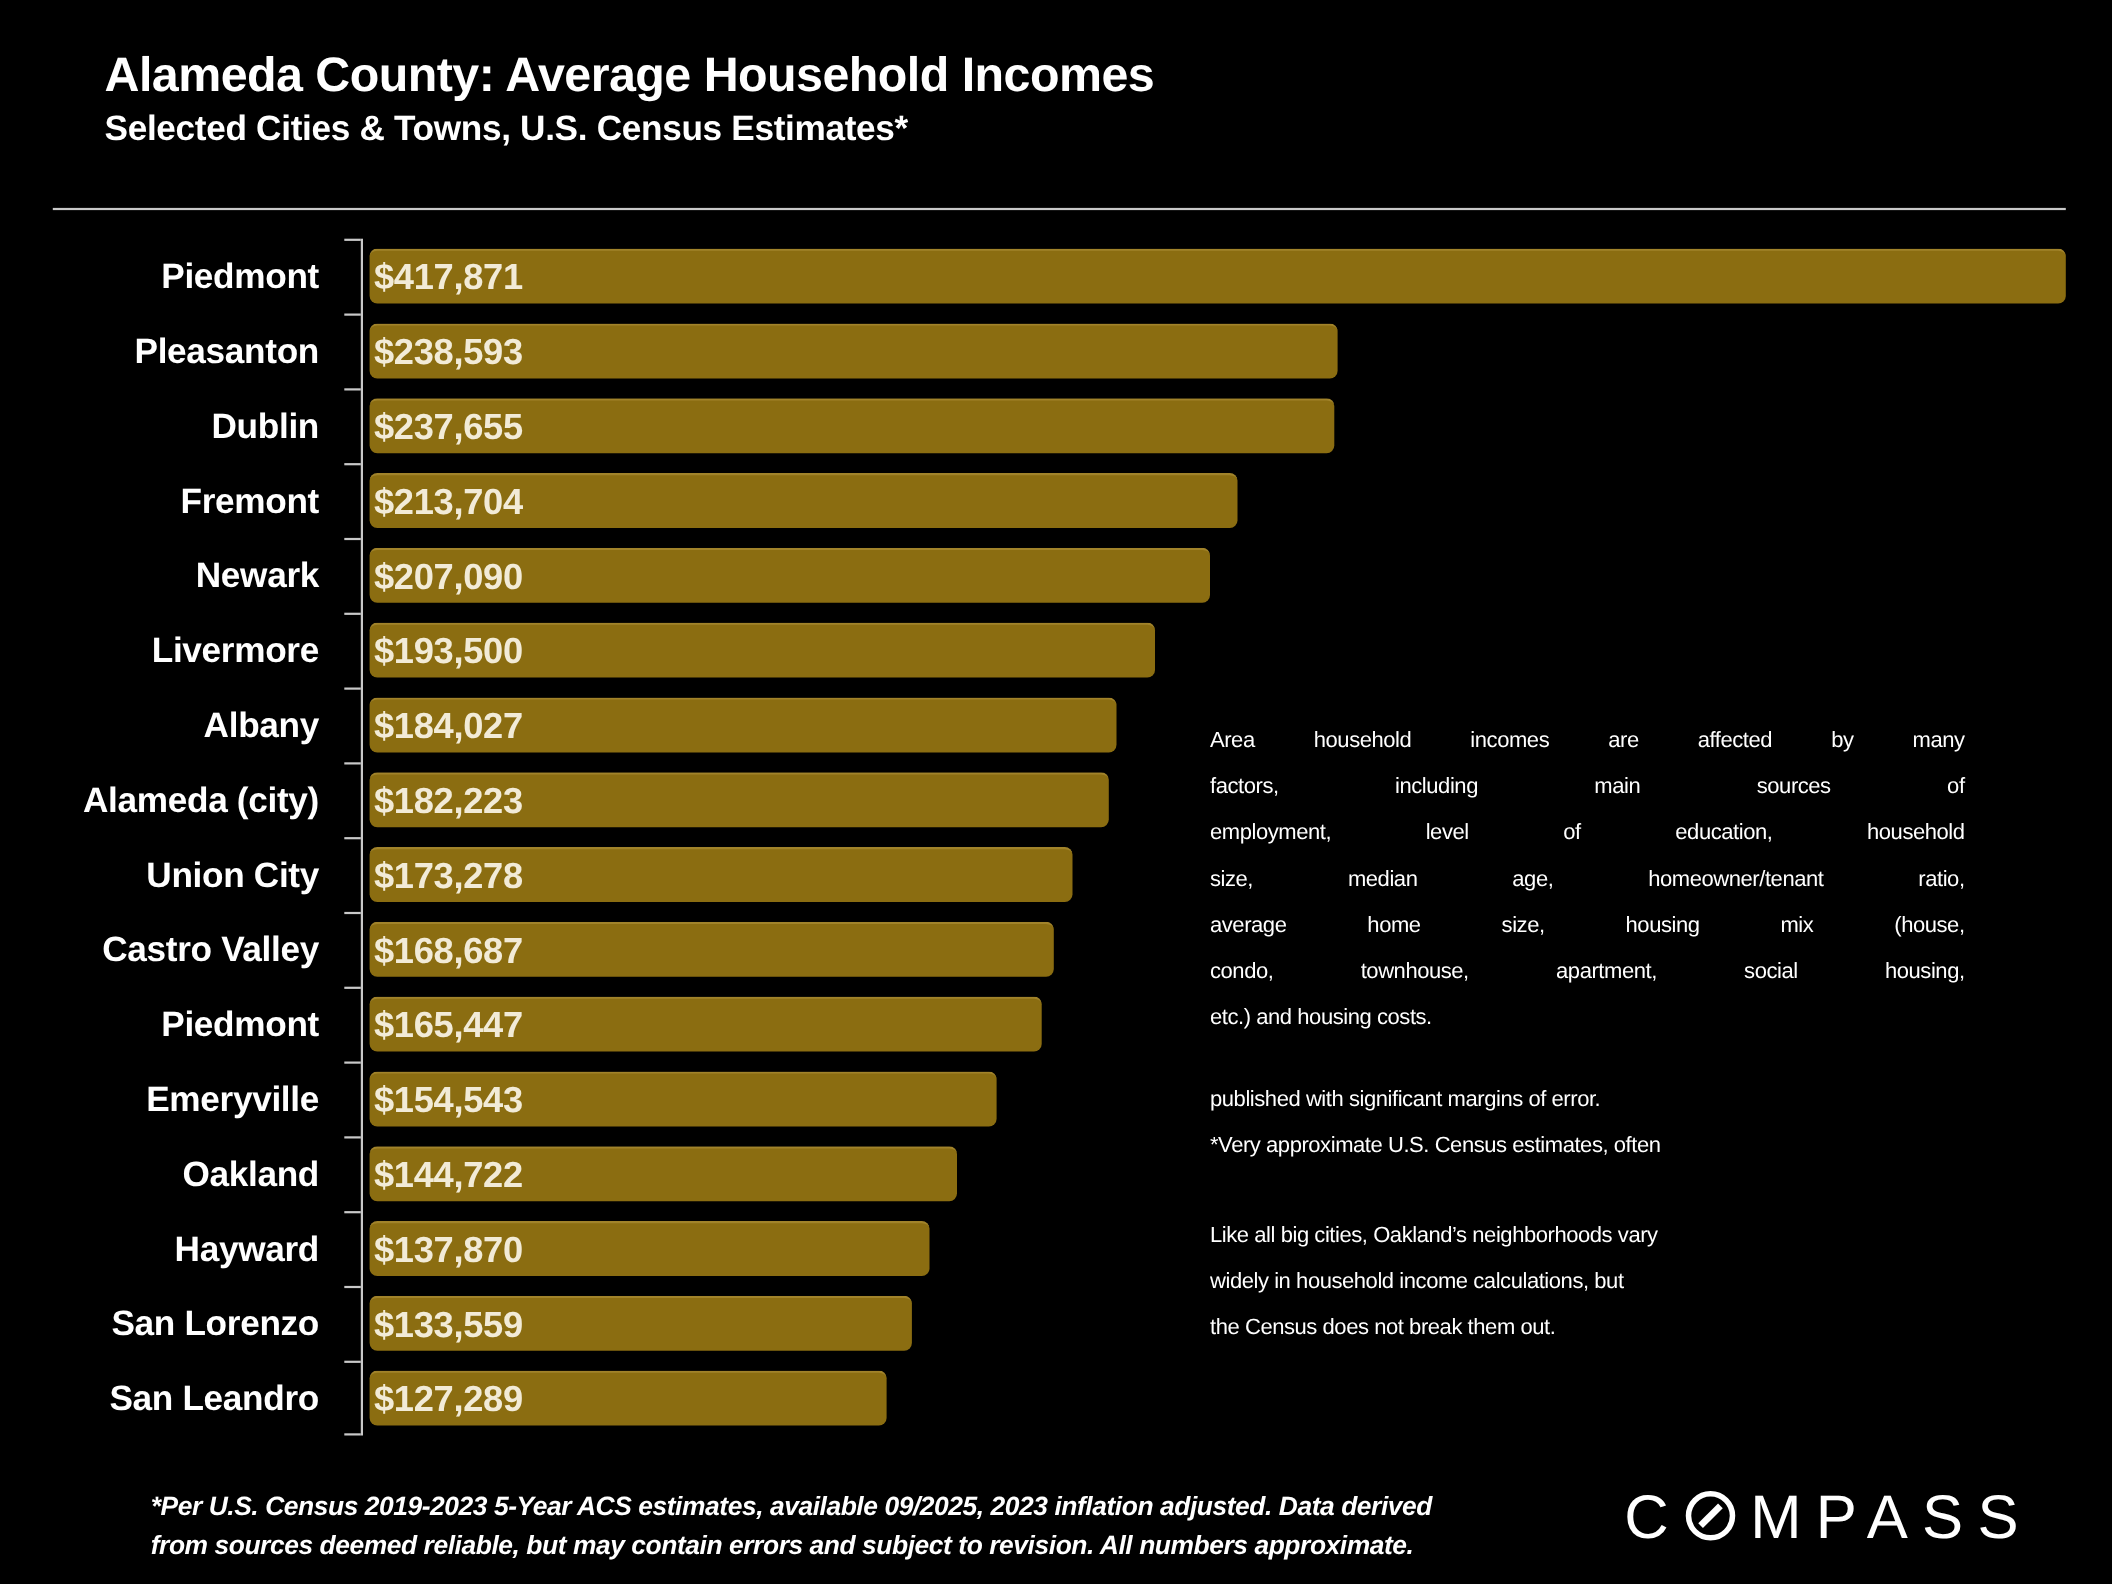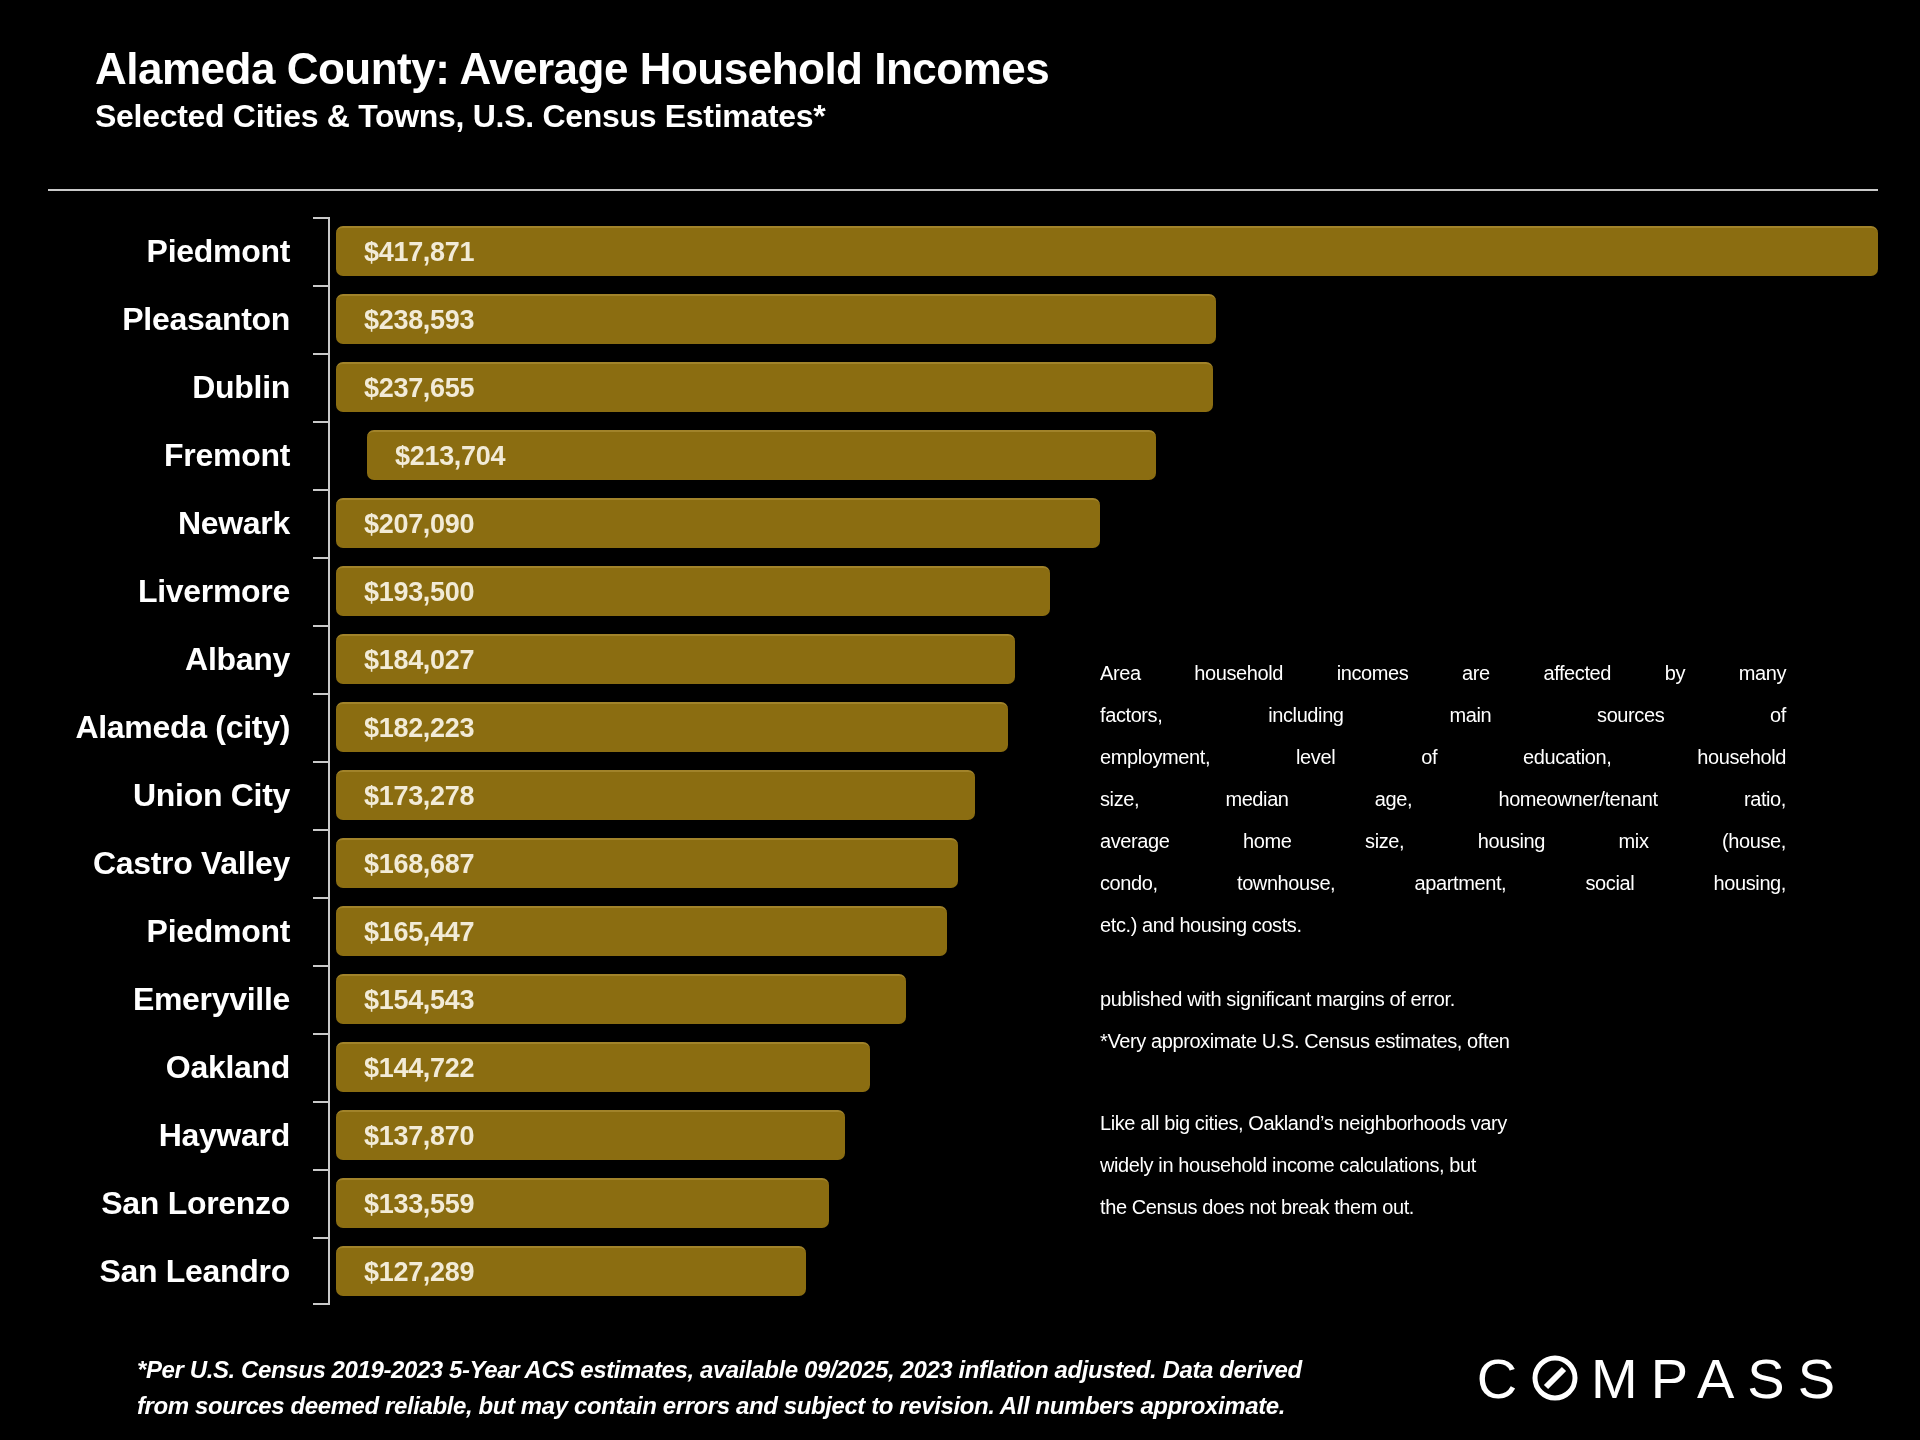--- a/index.html
+++ b/index.html
@@ -37,21 +37,21 @@
   .track { flex:1; position:relative; }
   .track-inner { position:absolute; left:8px; right:0; top:0; bottom:0; }
   .bar {
     position:absolute; left:0; top:9px; height:50px;
     background:var(--bar-color);
     border-top:2px solid var(--bar-edge-color);
     border-radius:7px;
     display:flex; align-items:center;
   }
   .bar-value {
-    padding-left:28px; font-size:27px; font-weight:bold;
+    padding-left:4px; font-size:33px; font-weight:bold;
     color:var(--bar-label-color); white-space:nowrap; letter-spacing:-0.3px;
   }
   .y-axis {
     position:absolute; left:328px; top:0; width:2px; height:100%;
     background:var(--axis-color);
   }
   .axis-tick {
     position:absolute; right:2px; width:15px; height:2px;
     background:var(--axis-color);
   }
@@ -122,21 +122,21 @@
           <span class="bar-value">$237,655</span>
         </div>
       </div>
     </div>
   </div>
 
   <div class="bar-row">
     <div class="row-label">Fremont</div>
     <div class="track">
       <div class="track-inner">
-        <div class="bar" style="width: 51.1411%; margin-left: 31px;">
+        <div class="bar" style="width: 51.1411%;">
           <span class="bar-value">$213,704</span>
         </div>
       </div>
     </div>
   </div>
 
   <div class="bar-row">
     <div class="row-label">Newark</div>
     <div class="track">
       <div class="track-inner">

